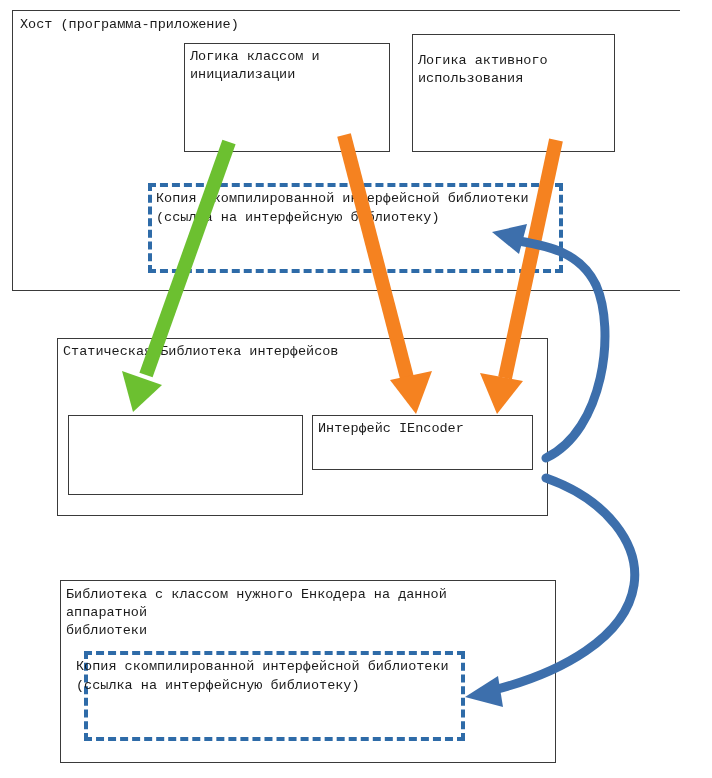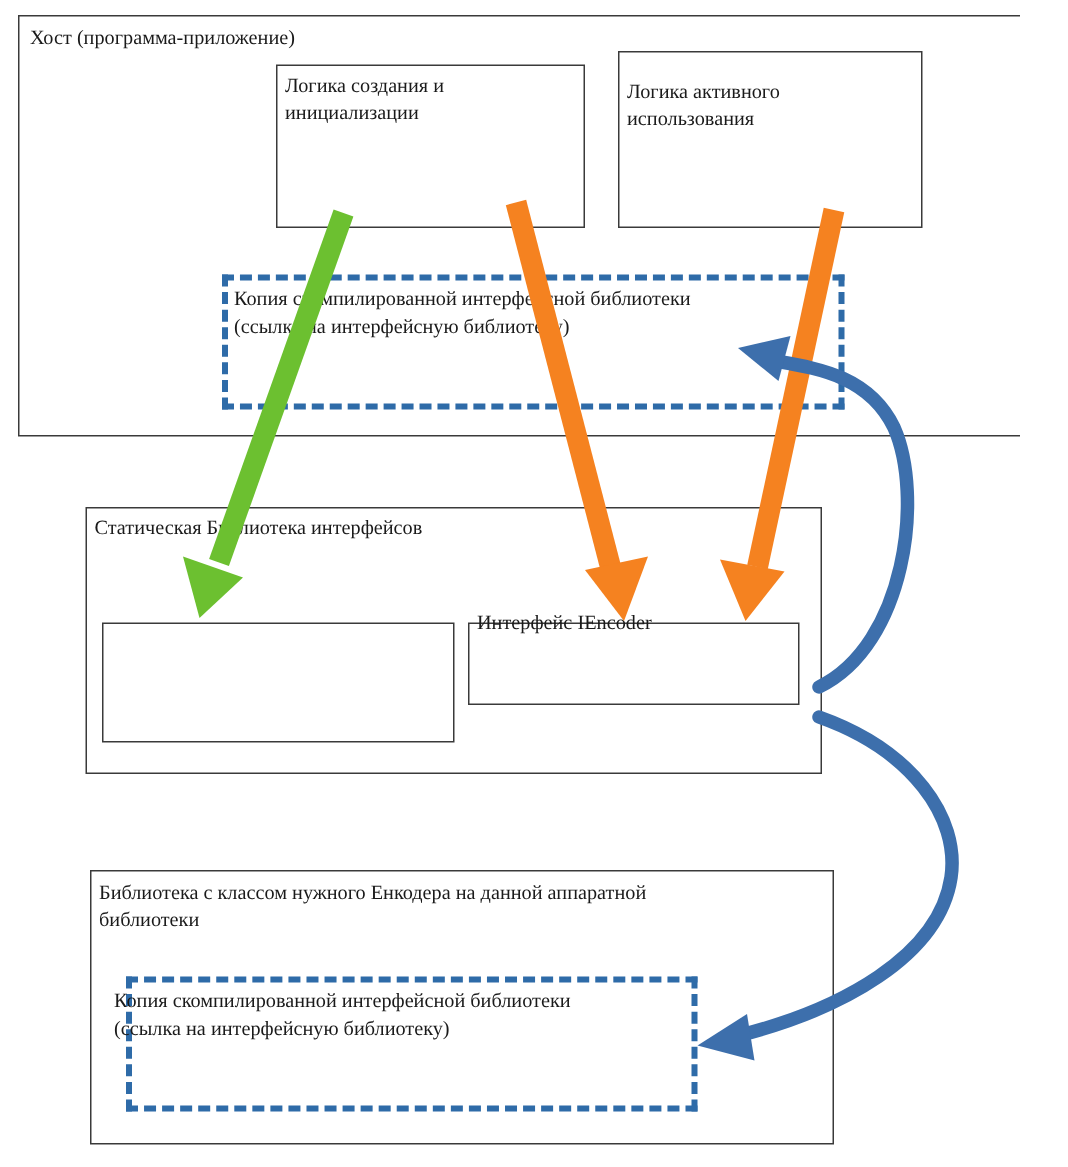--- a/index.html
+++ b/index.html
@@ -5,21 +5,21 @@
   html, body {
     margin: 0;
     padding: 0;
     background: #ffffff;
   }
   #canvas {
     position: relative;
     width: 680px;
     height: 778px;
     background: #ffffff;
-    font-family: Liberation Serif, serif;
+    font-family: Liberation Mono, monospace;
     overflow: hidden;
   }
   .box {
     position: absolute;
     box-sizing: border-box;
     border: 1px solid #3a3a3a;
     background: transparent;
   }
   .box-label {
     position: absolute;
@@ -52,38 +52,38 @@
 </style>
 </head>
 <body>
 
 <div id="canvas">
 
   <div class="box" style="left:12px; top:10px; width:676px; height:281px;"></div>
   <div class="box-label" style="left:20px; top:16px; width:400px;">Хост (программа-приложение)</div>
 
   <div class="box" style="left:184px; top:43px; width:206px; height:109px;"></div>
-  <div class="box-label" style="left:190px; top:48px; width:196px;">Логика создания и
+  <div class="box-label" style="left:190px; top:48px; width:196px;">Логика классом и
 инициализации</div>
 
   <div class="box" style="left:412px; top:34px; width:203px; height:118px;"></div>
   <div class="box-label" style="left:418px; top:52px; width:194px;">Логика активного
 использования</div>
 
   <div class="dashed-box" style="left:148px; top:183px; width:415px; height:90px;"></div>
   <div class="dashed-label" style="left:156px; top:190px; width:400px;">Копия скомпилированной интерфейсной библиотеки
 (ссылка на интерфейсную библиотеку)</div>
 
   <div class="box" style="left:57px; top:338px; width:491px; height:178px;"></div>
   <div class="box-label" style="left:63px; top:343px; width:420px;">Статическая Библиотека интерфейсов</div>
 
   <div class="box" style="left:68px; top:415px; width:235px; height:80px;"></div>
 
   <div class="box" style="left:312px; top:415px; width:221px; height:55px;"></div>
-  <div class="box-label" style="left:318px; top:406px; width:212px;">Интерфейс IEncoder</div>
+  <div class="box-label" style="left:318px; top:420px; width:212px;">Интерфейс IEncoder</div>
 
   <div class="box" style="left:60px; top:580px; width:496px; height:183px;"></div>
   <div class="box-label" style="left:66px; top:586px; width:450px;">Библиотека с классом нужного Енкодера на данной аппаратной
 библиотеки</div>
 
   <div class="dashed-box" style="left:84px; top:651px; width:381px; height:90px;"></div>
   <div class="dashed-label" style="left:76px; top:658px; width:380px;">Копия скомпилированной интерфейсной библиотеки
 (ссылка на интерфейсную библиотеку)</div>
 
   <svg class="arrows" viewBox="0 0 712 778" xmlns="http://www.w3.org/2000/svg">

